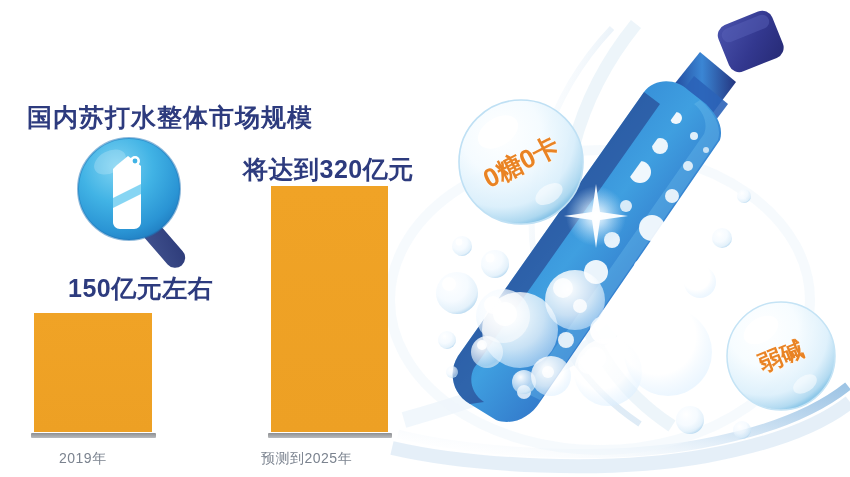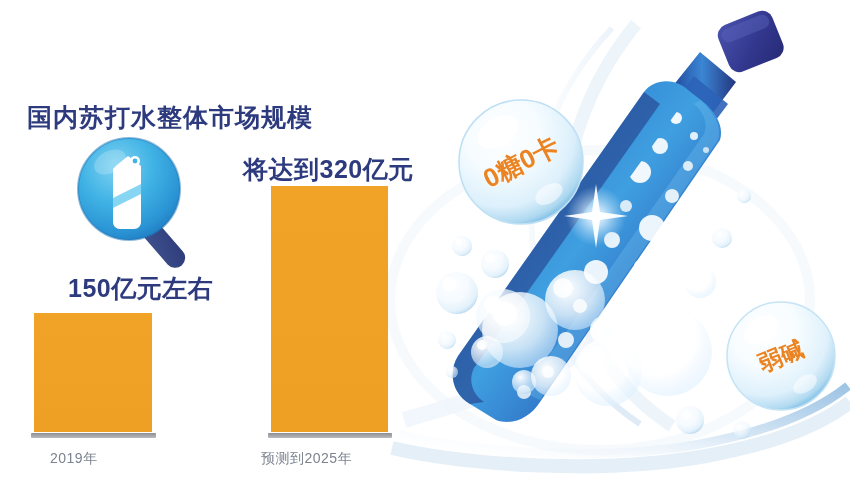--- a/index.html
+++ b/index.html
@@ -91,21 +91,21 @@
   .value-2019 { left: 20px; top: 272px; margin-left: 48px; }
   .value-2025 { left: 243px; top: 153px; }
 
   .bar-label {
     position: absolute;
     font-size: 14px;
     color: #7b838f;
     white-space: nowrap;
     letter-spacing: 0.5px;
   }
-  .label-2019 { left: 50px; top: 450px; text-align: center; }
+  .label-2019 { left: 59px; top: 450px; text-align: center; }
   .label-2025 { left: 261px; top: 450px; }
 
   
   .magnifier {
     position: absolute;
     left: 76px;
     top: 136px;
     width: 132px;
     height: 135px;
   }

